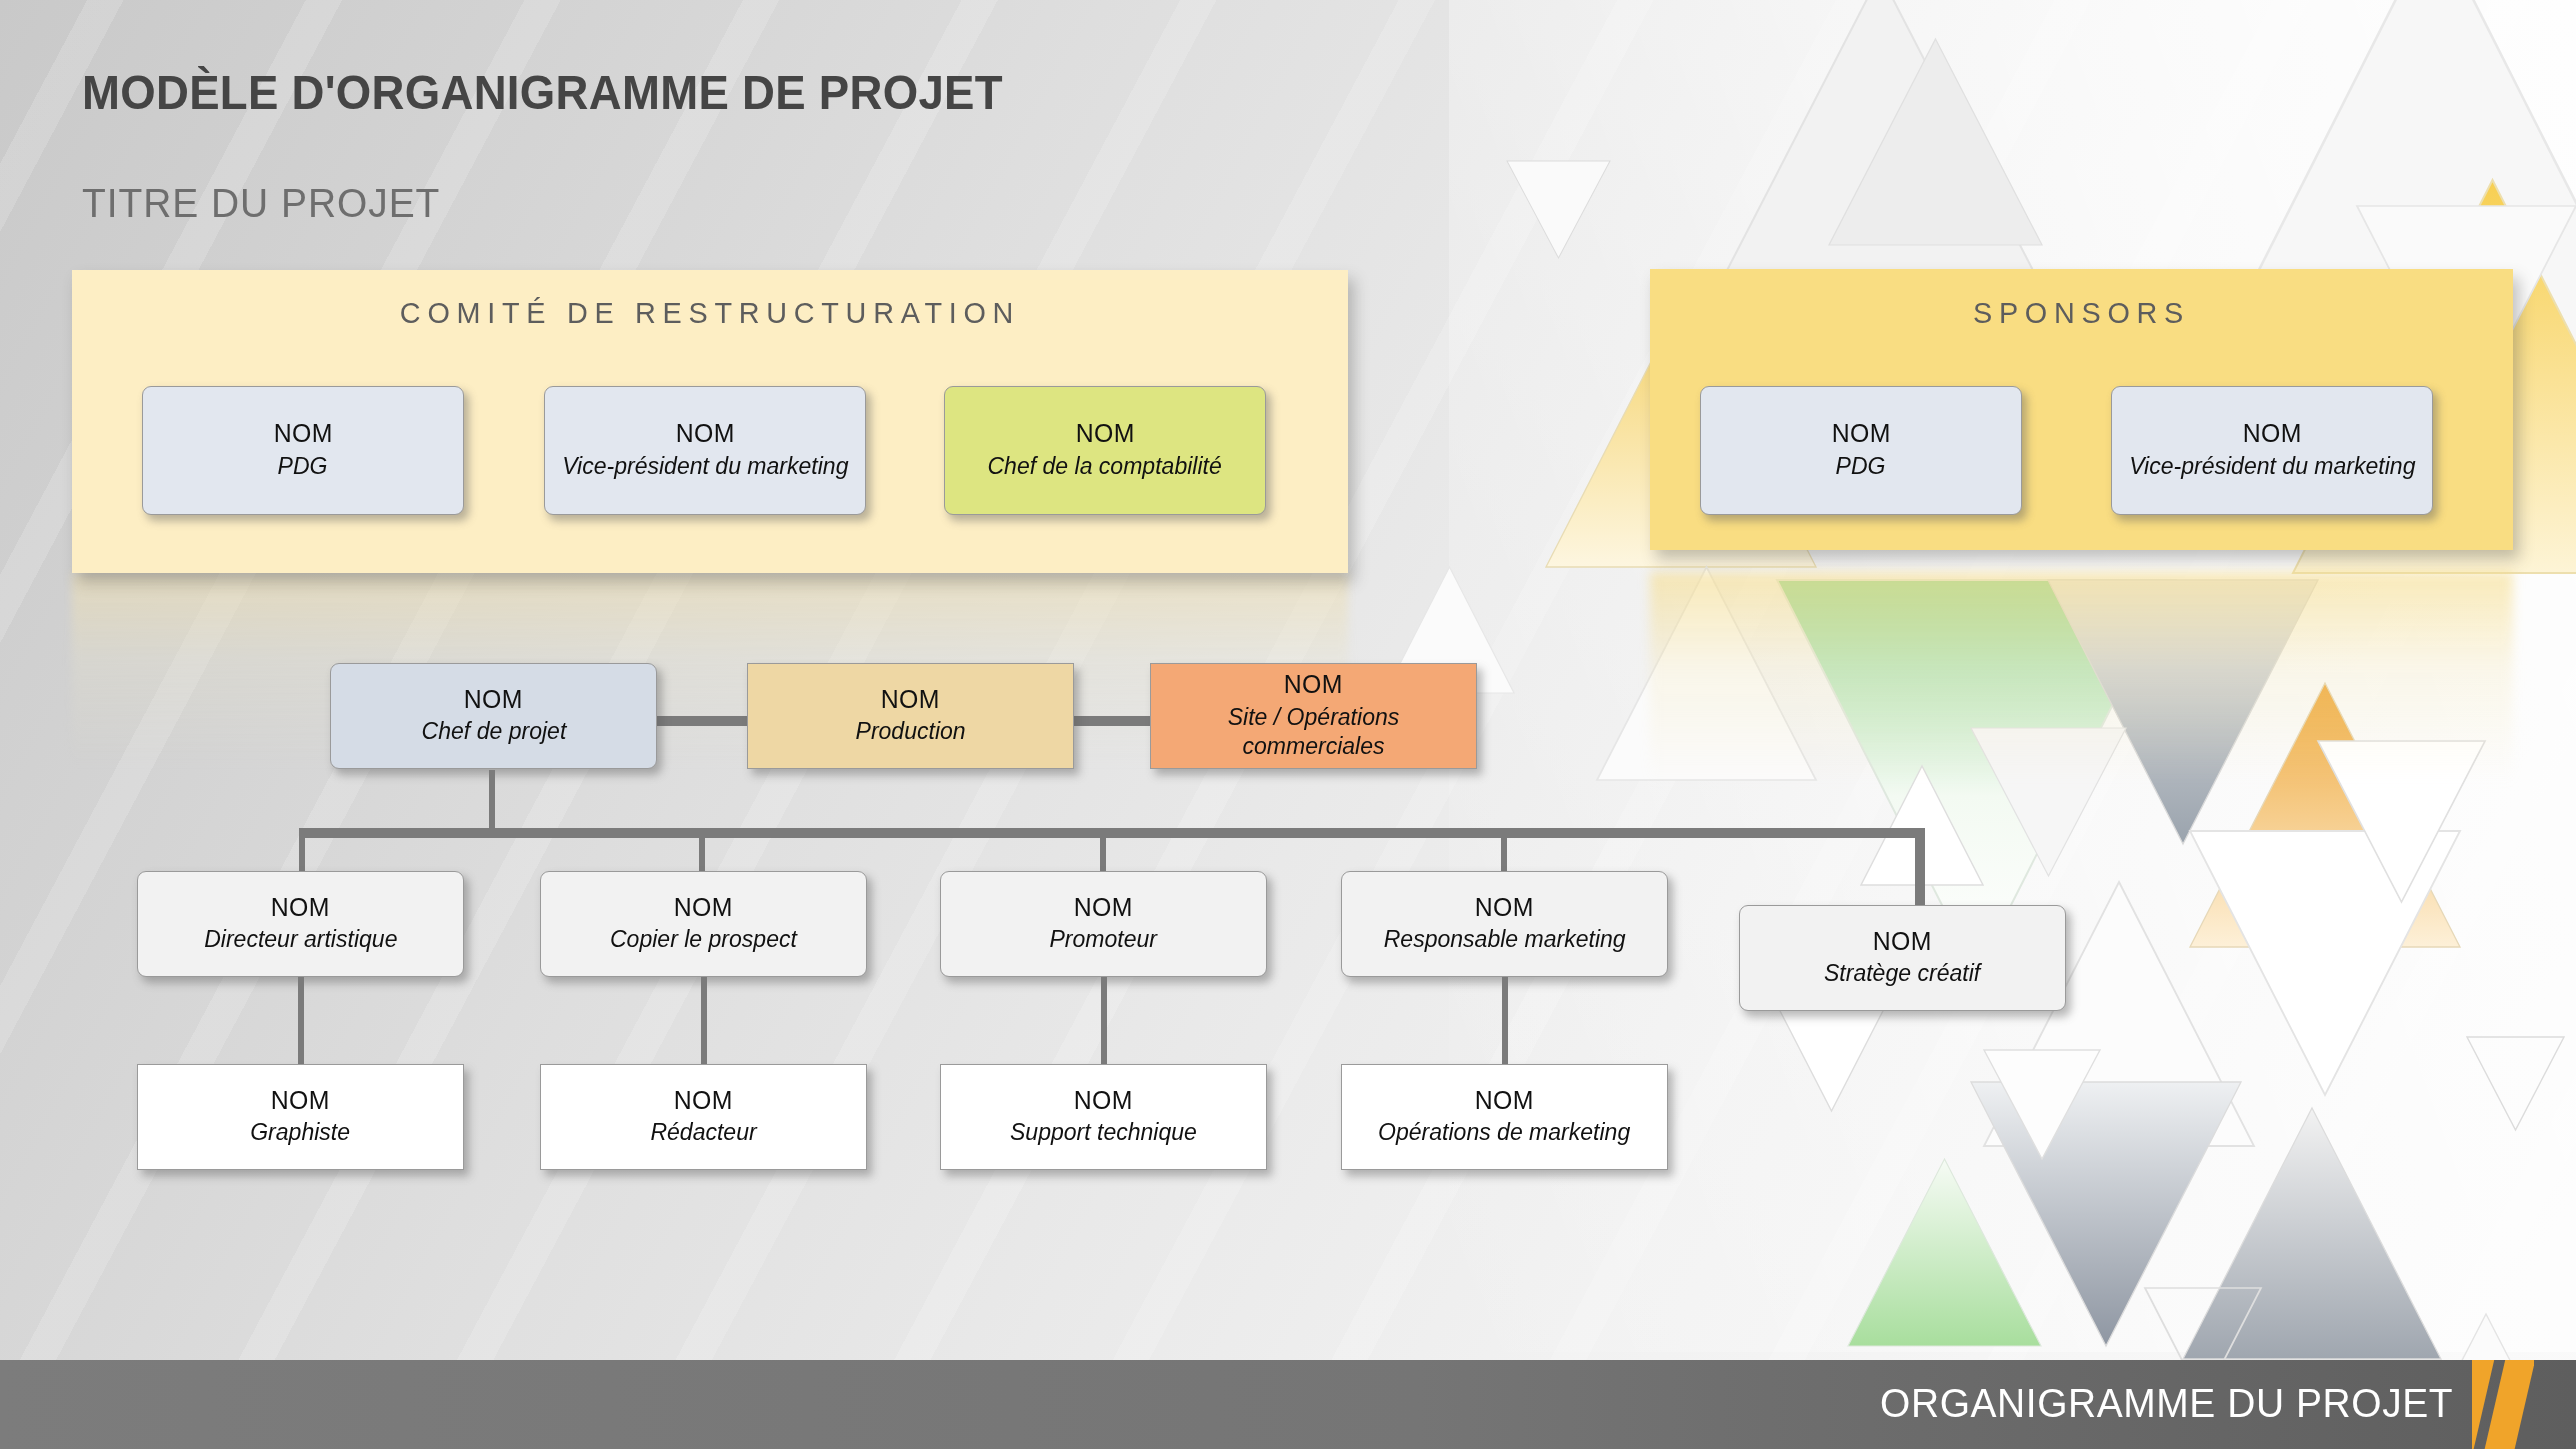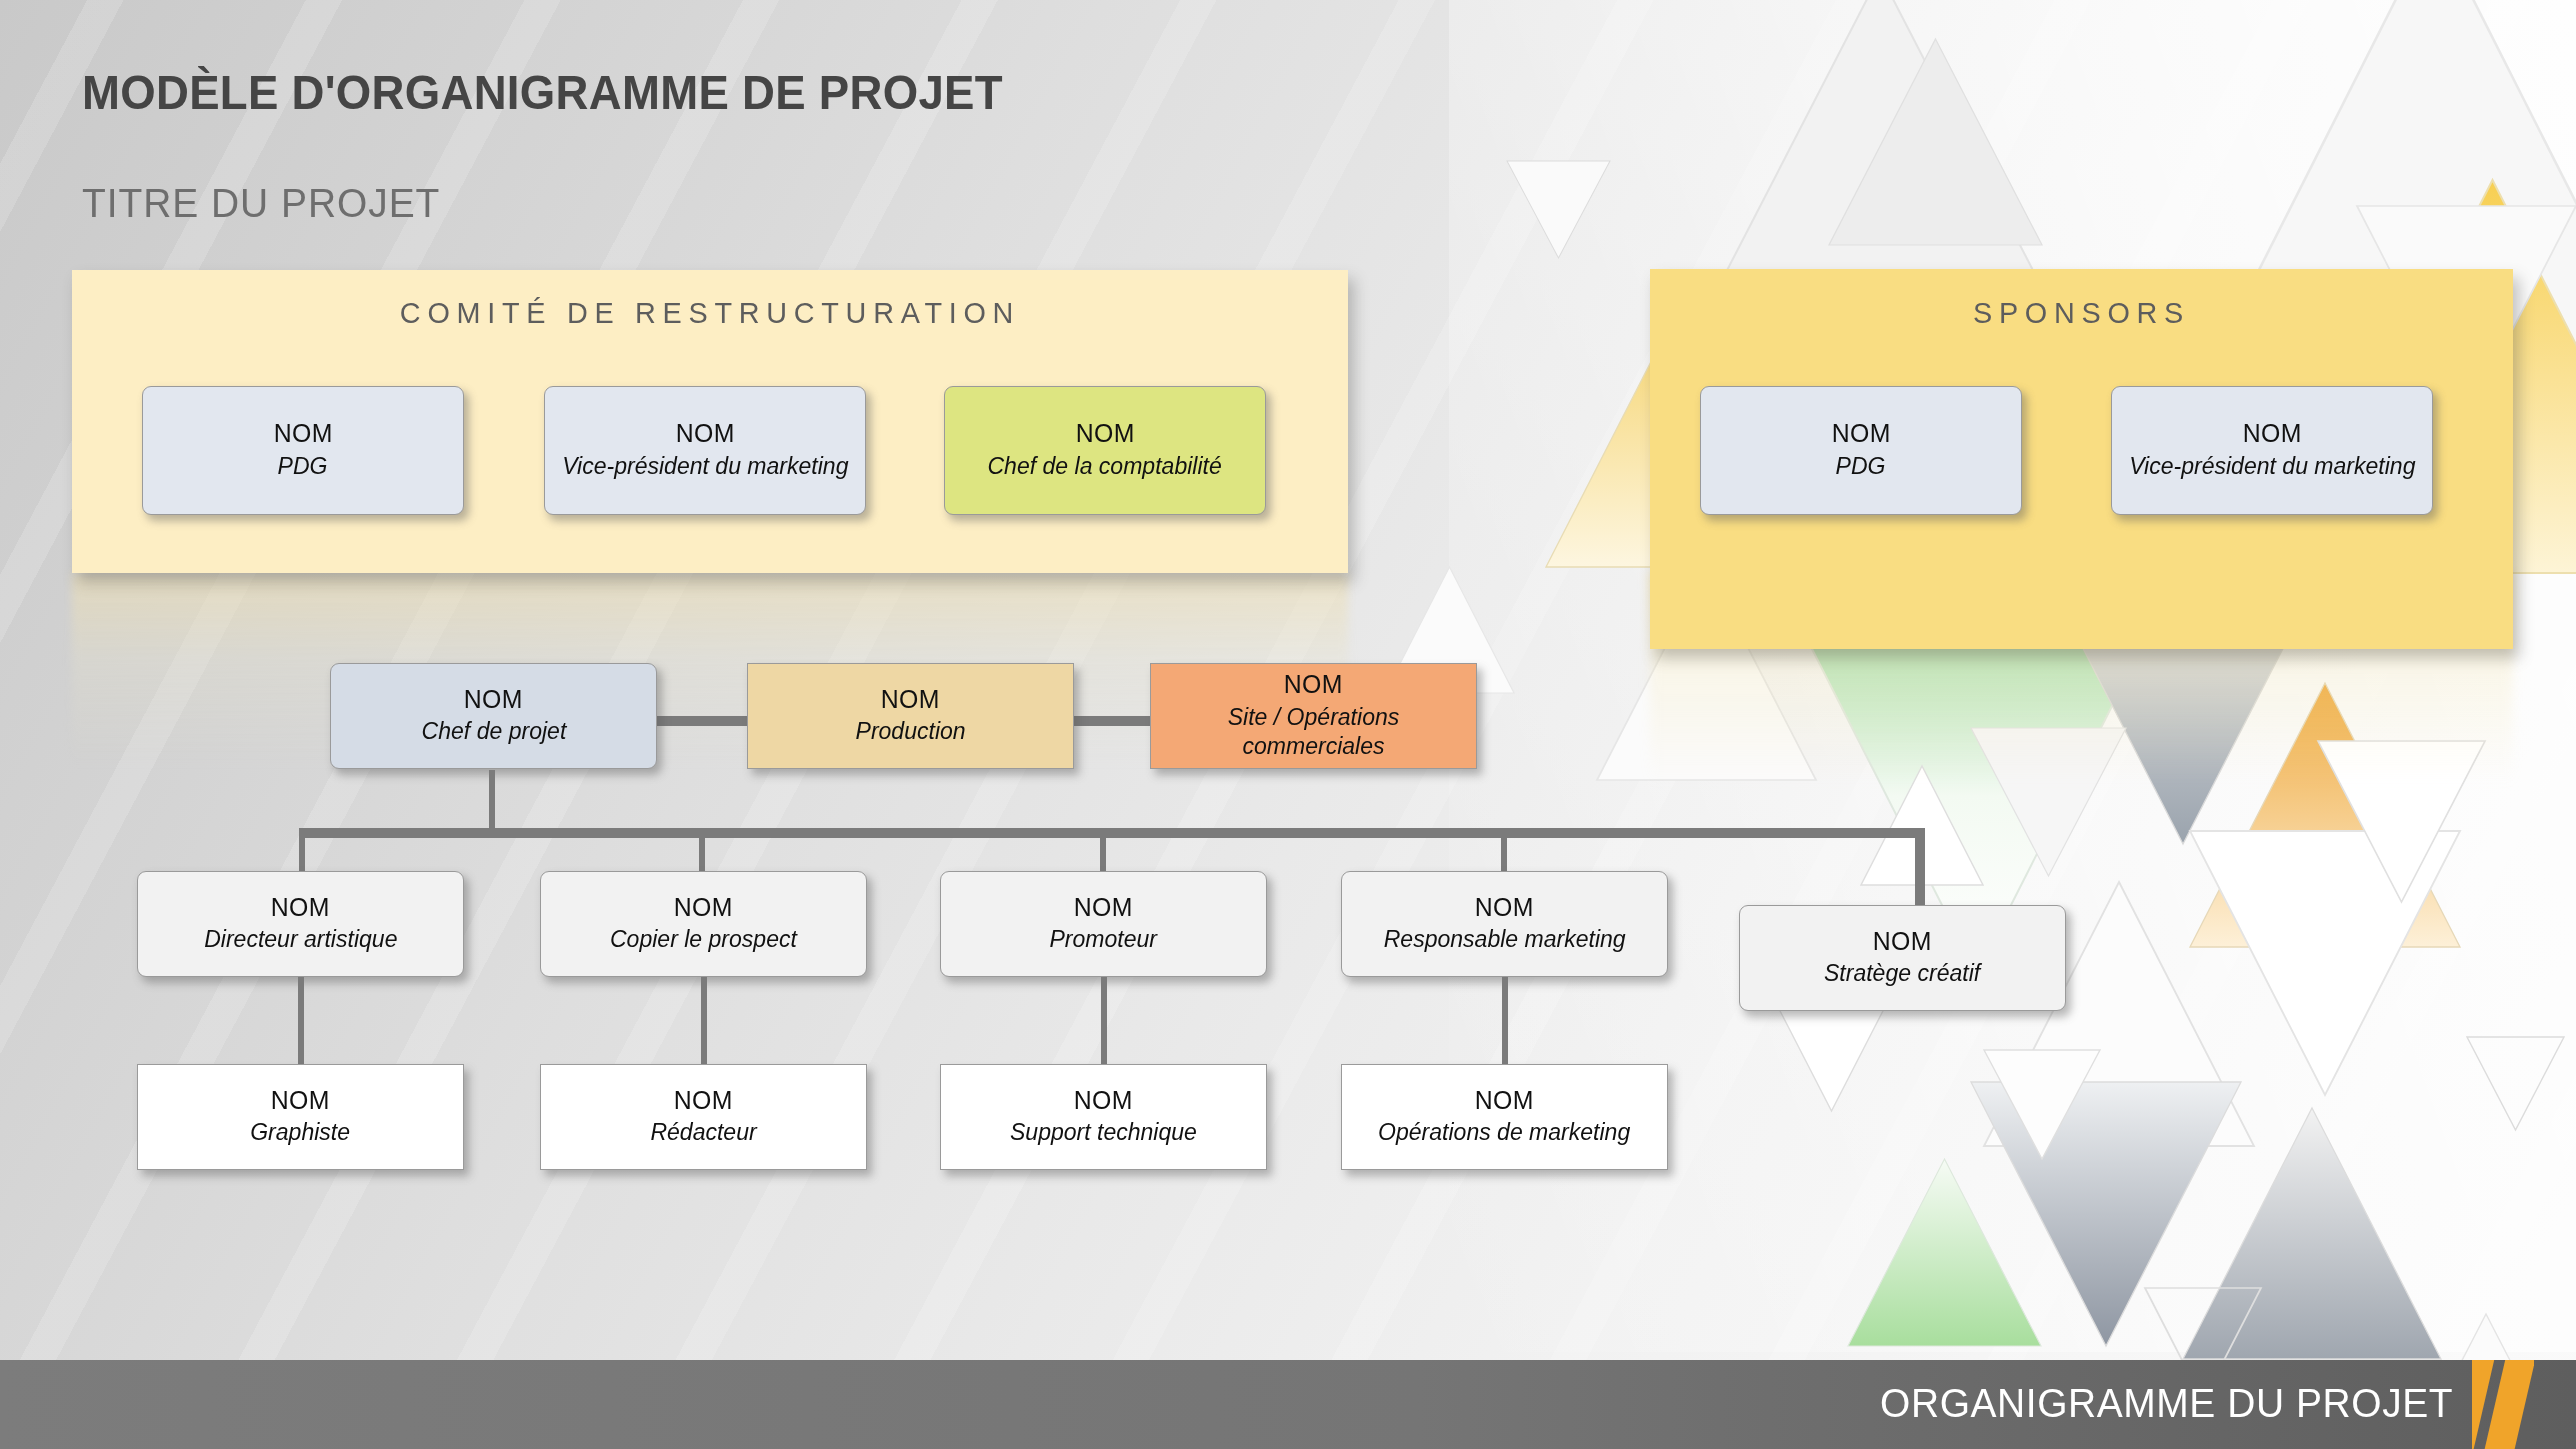--- a/index.html
+++ b/index.html
@@ -56,21 +56,21 @@
   .panel{position:absolute;box-shadow:6.4px 9px 14px rgba(80,80,75,.33);}
   .panel-title{
     position:absolute;left:0;right:0;text-align:center;
     font-size:30px;color:#5d5d5d;letter-spacing:7px;
     font-family:"Liberation Sans Narrow","Liberation Sans",sans-serif;
     transform:scaleX(.96);
     white-space:nowrap;
   }
   #panel-committee{left:72px;top:270px;width:1276px;height:303px;background:#fdeec4;}
   #panel-committee .panel-title{top:26px;}
-  #panel-sponsors{left:1650px;top:269px;width:863px;height:380px;background:#f9dd82;}
+  #panel-sponsors{left:1650px;top:269px;width:863px;height:281px;background:#f9dd82;}
   #panel-sponsors .panel-title{top:27px;}
 
   
   .panel-glow{
     position:absolute;left:72px;top:573px;width:1276px;height:193px;
     background:linear-gradient(180deg,rgba(236,222,180,.62) 0%,rgba(230,226,205,.30) 45%,rgba(225,225,220,0) 100%);
     filter:blur(4.5px);pointer-events:none;
   }
   .panel-glow2{
     position:absolute;left:1650px;top:572px;width:863px;height:213px;

